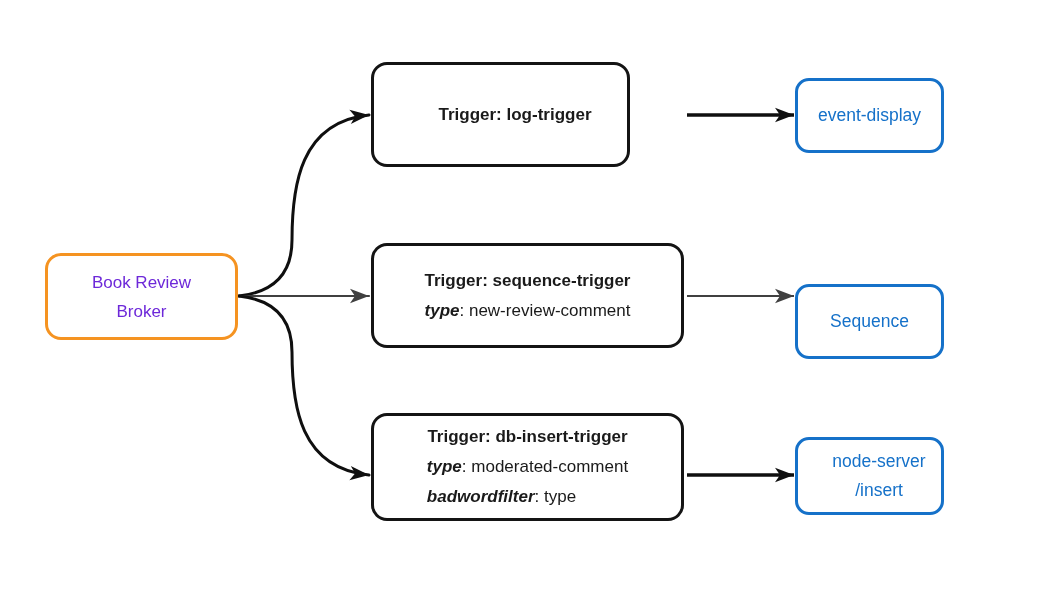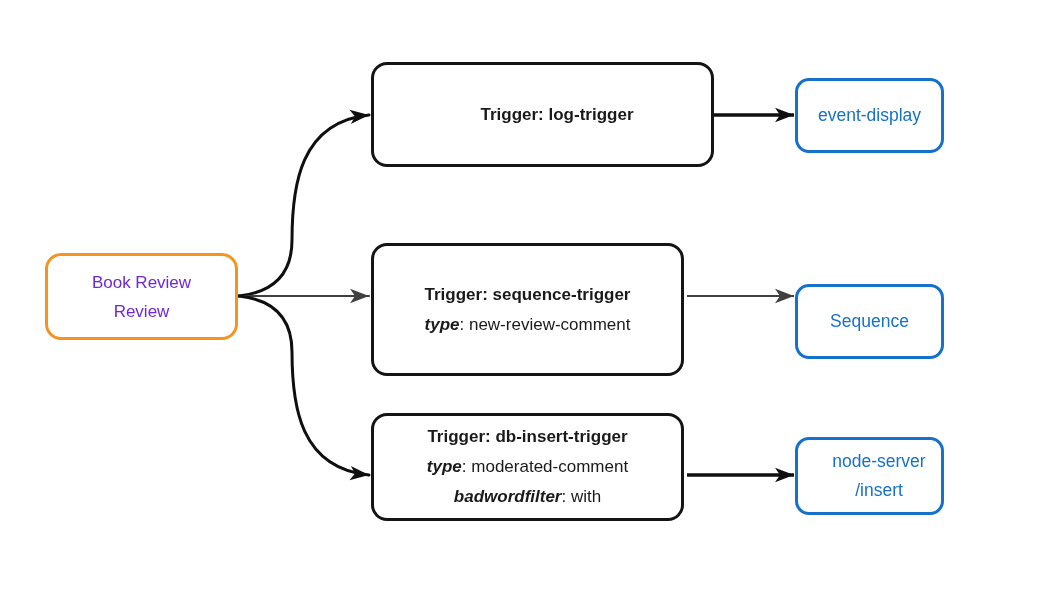--- a/index.html
+++ b/index.html
@@ -39,26 +39,26 @@
     font-size: 17px;
     line-height: 29px;
   }
   .trigger {
     border: 3px solid #141414;
     border-radius: 16px;
     color: #1a1a1a;
     font-size: 17px;
     line-height: 30px;
   }
-  .t1 { left: 371px; top: 62px;  width: 343px; height: 105px; padding-left: 29px; }
-  .t2 { left: 371px; top: 243px; width: 313px; height: 133px; text-align: center; }
+  .t1 { left: 371px; top: 62px;  width: 259px; height: 105px; padding-left: 29px; }
+  .t2 { left: 371px; top: 243px; width: 313px; height: 105px; text-align: center; }
   .t3 { left: 371px; top: 413px; width: 313px; height: 108px; }
   .t-title { font-weight: 700; }
   .t-attrs { display: inline-block; }
-  .t3 .t-attrs { text-align: center; }
+  .t3 .t-attrs { text-align: left; }
   .b { font-weight: 700; font-style: italic; }
   .sink {
     border: 3px solid #1571C9;
     border-radius: 14px;
     color: #1571C9;
     font-size: 17.5px;
     line-height: 29px;
   }
   .s1 { left: 795px; top: 78px;  width: 149px; height: 75px; }
   .s2 { left: 795px; top: 258px; width: 149px; height: 75px; margin-top: 26px; }
@@ -87,39 +87,39 @@
 
     <path d="M687,115 L794,115" fill="none" stroke-width="3.4" stroke-linecap="butt" marker-end="url(#arrow-dark)" stroke="#0F0F0F"></path>
 
     <path d="M687,296 L794,296" fill="none" stroke-width="2.2" stroke-linecap="butt" marker-end="url(#arrow-gray)" stroke="#404040"></path>
 
     <path d="M687,475 L794,475" fill="none" stroke-width="3.4" stroke-linecap="butt" marker-end="url(#arrow-dark)" stroke="#0F0F0F"></path>
   </svg>
 
   <div class="node broker">
     <div>Book Review</div>
-    <div>Review</div>
+    <div>Broker</div>
   </div>
 
   <div class="node trigger t1">
     <div class="t-title">Trigger: log-trigger</div>
   </div>
 
   <div class="node trigger t2">
     <div class="t-title">Trigger: sequence-trigger</div>
     <div class="t-attrs">
       <div><span class="b">type</span><span>: new-review-comment</span></div>
     </div>
   </div>
 
   <div class="node trigger t3">
     <div class="t-title">Trigger: db-insert-trigger</div>
     <div class="t-attrs">
       <div><span class="b">type</span><span>: moderated-comment</span></div>
-      <div><span class="b">badwordfilter</span><span>: with</span></div>
+      <div><span class="b">badwordfilter</span><span>: type</span></div>
     </div>
   </div>
 
   <div class="node sink s1">
     <div>event-display</div>
   </div>
 
   <div class="node sink s2">
     <div>Sequence</div>
   </div>

